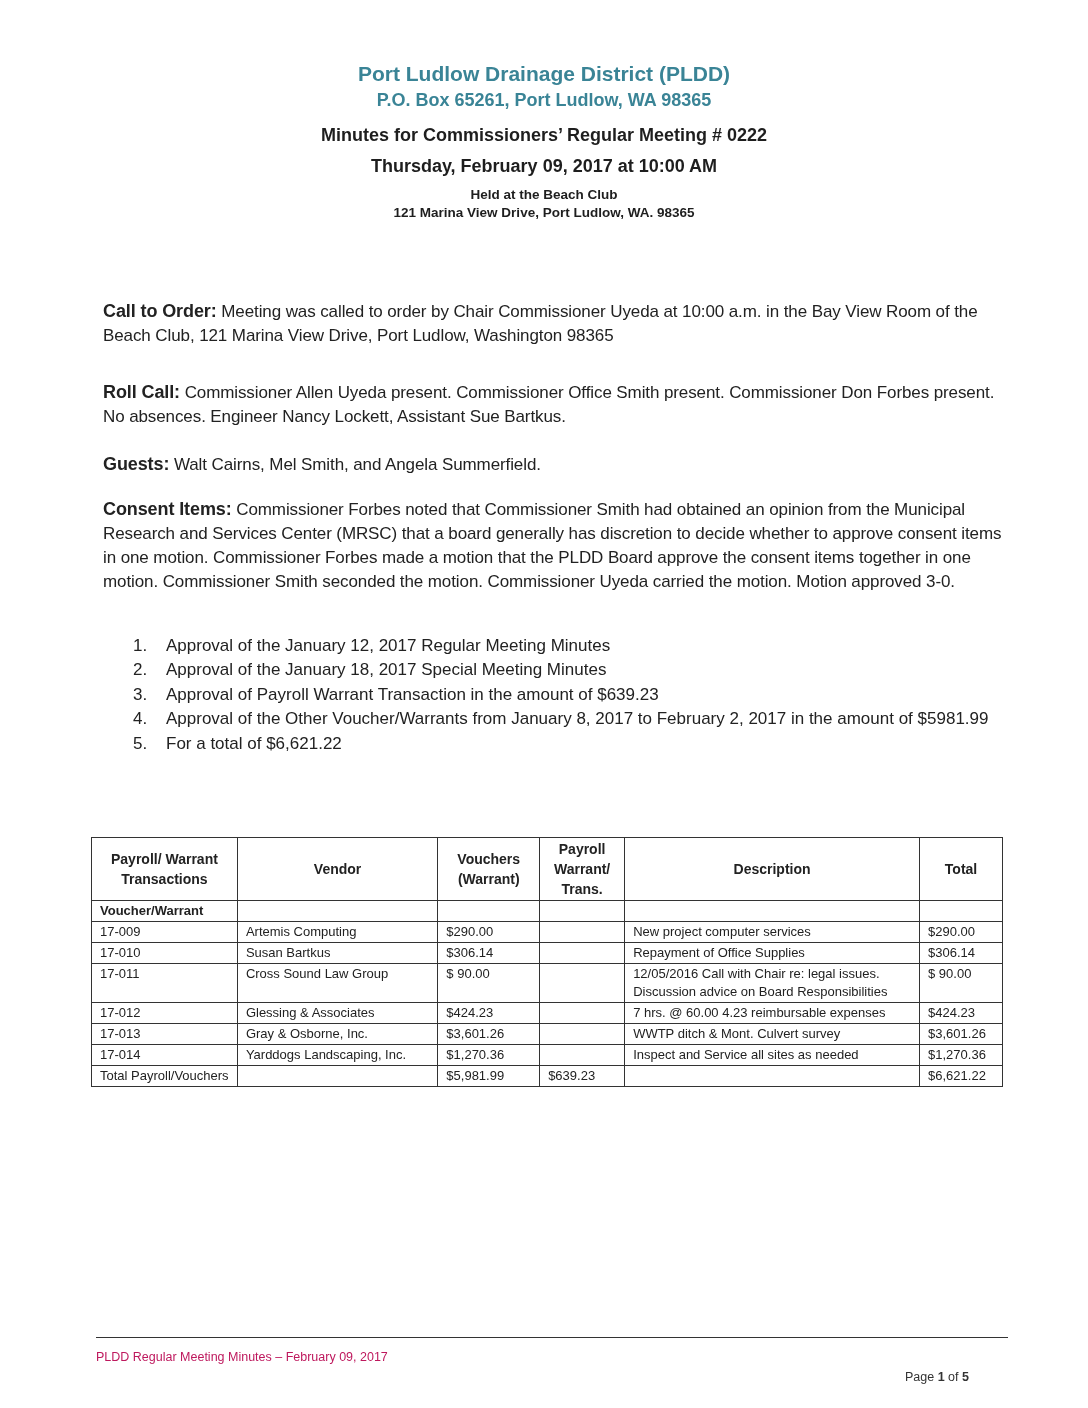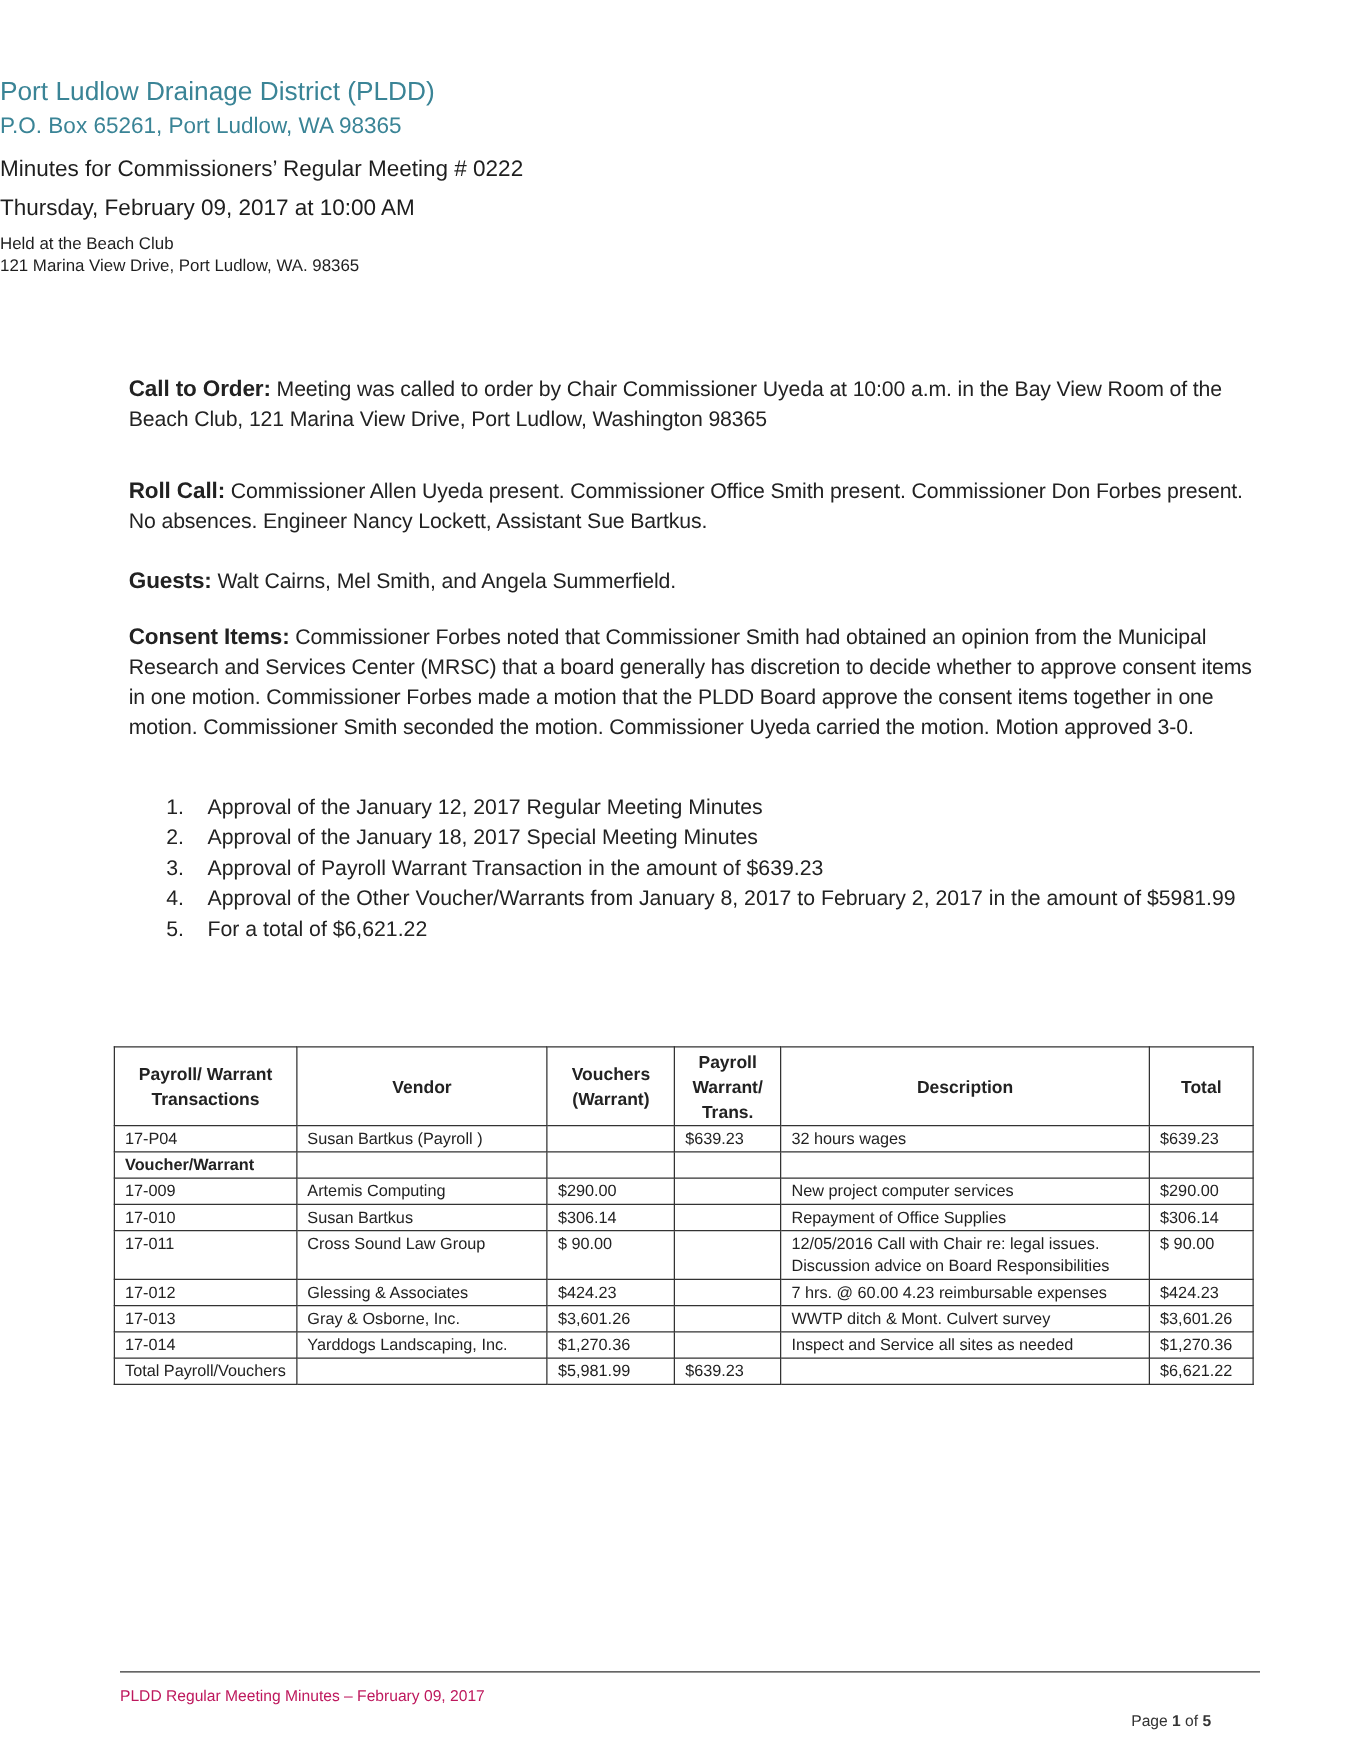--- a/index.html
+++ b/index.html
@@ -1,18 +1,18 @@
 <!DOCTYPE html>
 <html><head>
 <meta charset="utf-8">
 <style>
   html, body { margin: 0; padding: 0; background: #ffffff; }
   body { width: 1088px; height: 1408px; position: relative; overflow: hidden; color: #1a1a1a; font-family: "Liberation Sans", sans-serif; }
 
-  .hdr { position: absolute; left: 0; width: 1088px; font-weight: normal; }
+  .hdr { position: absolute; left: 0; width: 1088px; text-align: center; font-weight: bold; }
   .hdr.org { top: 62px; font-size: 21px; color: #3a8496; }
   .hdr.addr { top: 90px; font-size: 18px; color: #3a8496; }
   .hdr.mtg { top: 125px; font-size: 18px; color: #1e1e1e; }
   .hdr.date { top: 156px; font-size: 18px; color: #1e1e1e; }
   .hdr.held { top: 187px; font-size: 13.5px; color: #1e1e1e; }
   .hdr.place { top: 205px; font-size: 13.5px; color: #1e1e1e; }
 
   .para { position: absolute; left: 103px; width: 905px; font-size: 17px; line-height: 24px; color: #222; letter-spacing: -0.1px; }
   .para .lbl { font-weight: bold; font-size: 18px; }
   #p-call { top: 299px; }
@@ -70,28 +70,20 @@
       <tr>
         <th class="col1">Payroll/ Warrant Transactions</th>
         <th class="col2">Vendor</th>
         <th class="col3">Vouchers (Warrant)</th>
         <th class="col4">Payroll Warrant/ Trans.</th>
         <th class="col5">Description</th>
         <th class="col6">Total</th>
       </tr>
     </thead>
     <tbody>
-      <tr>
-        <td>17-P04</td>
-        <td>Susan Bartkus (Payroll )</td>
-        <td></td>
-        <td>$639.23</td>
-        <td>32 hours wages</td>
-        <td>$639.23</td>
-      </tr>
       <tr>
         <td class="bold">Voucher/Warrant</td>
         <td></td>
         <td></td>
         <td></td>
         <td></td>
         <td></td>
       </tr>
       <tr>
         <td>17-009</td>

